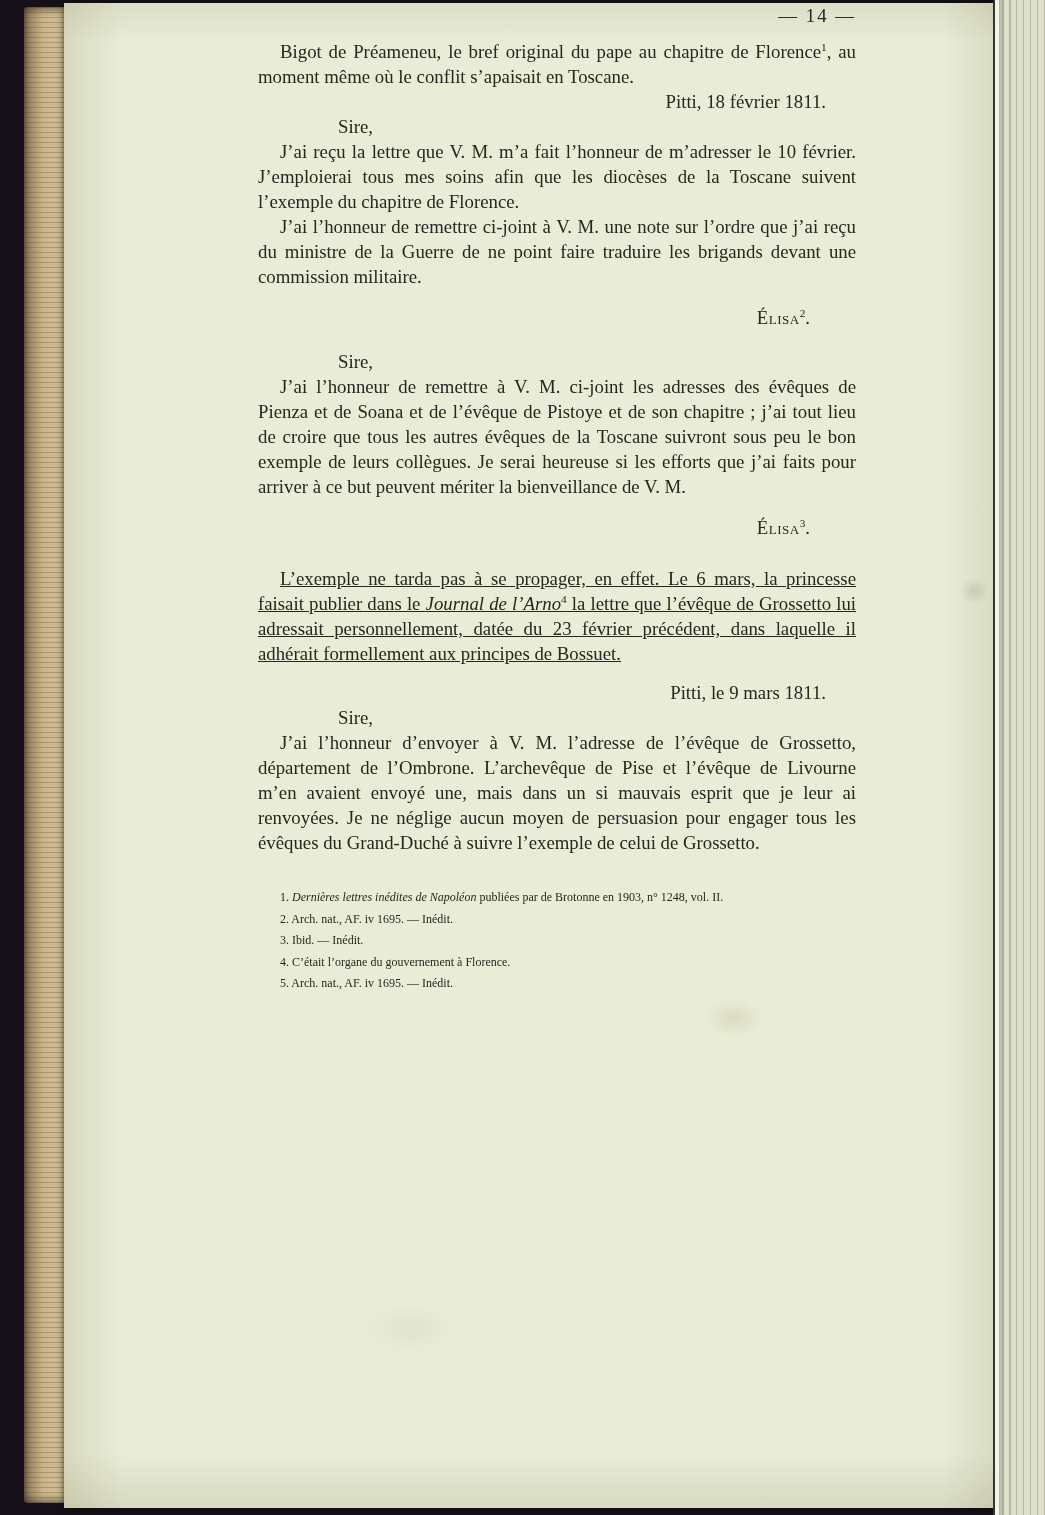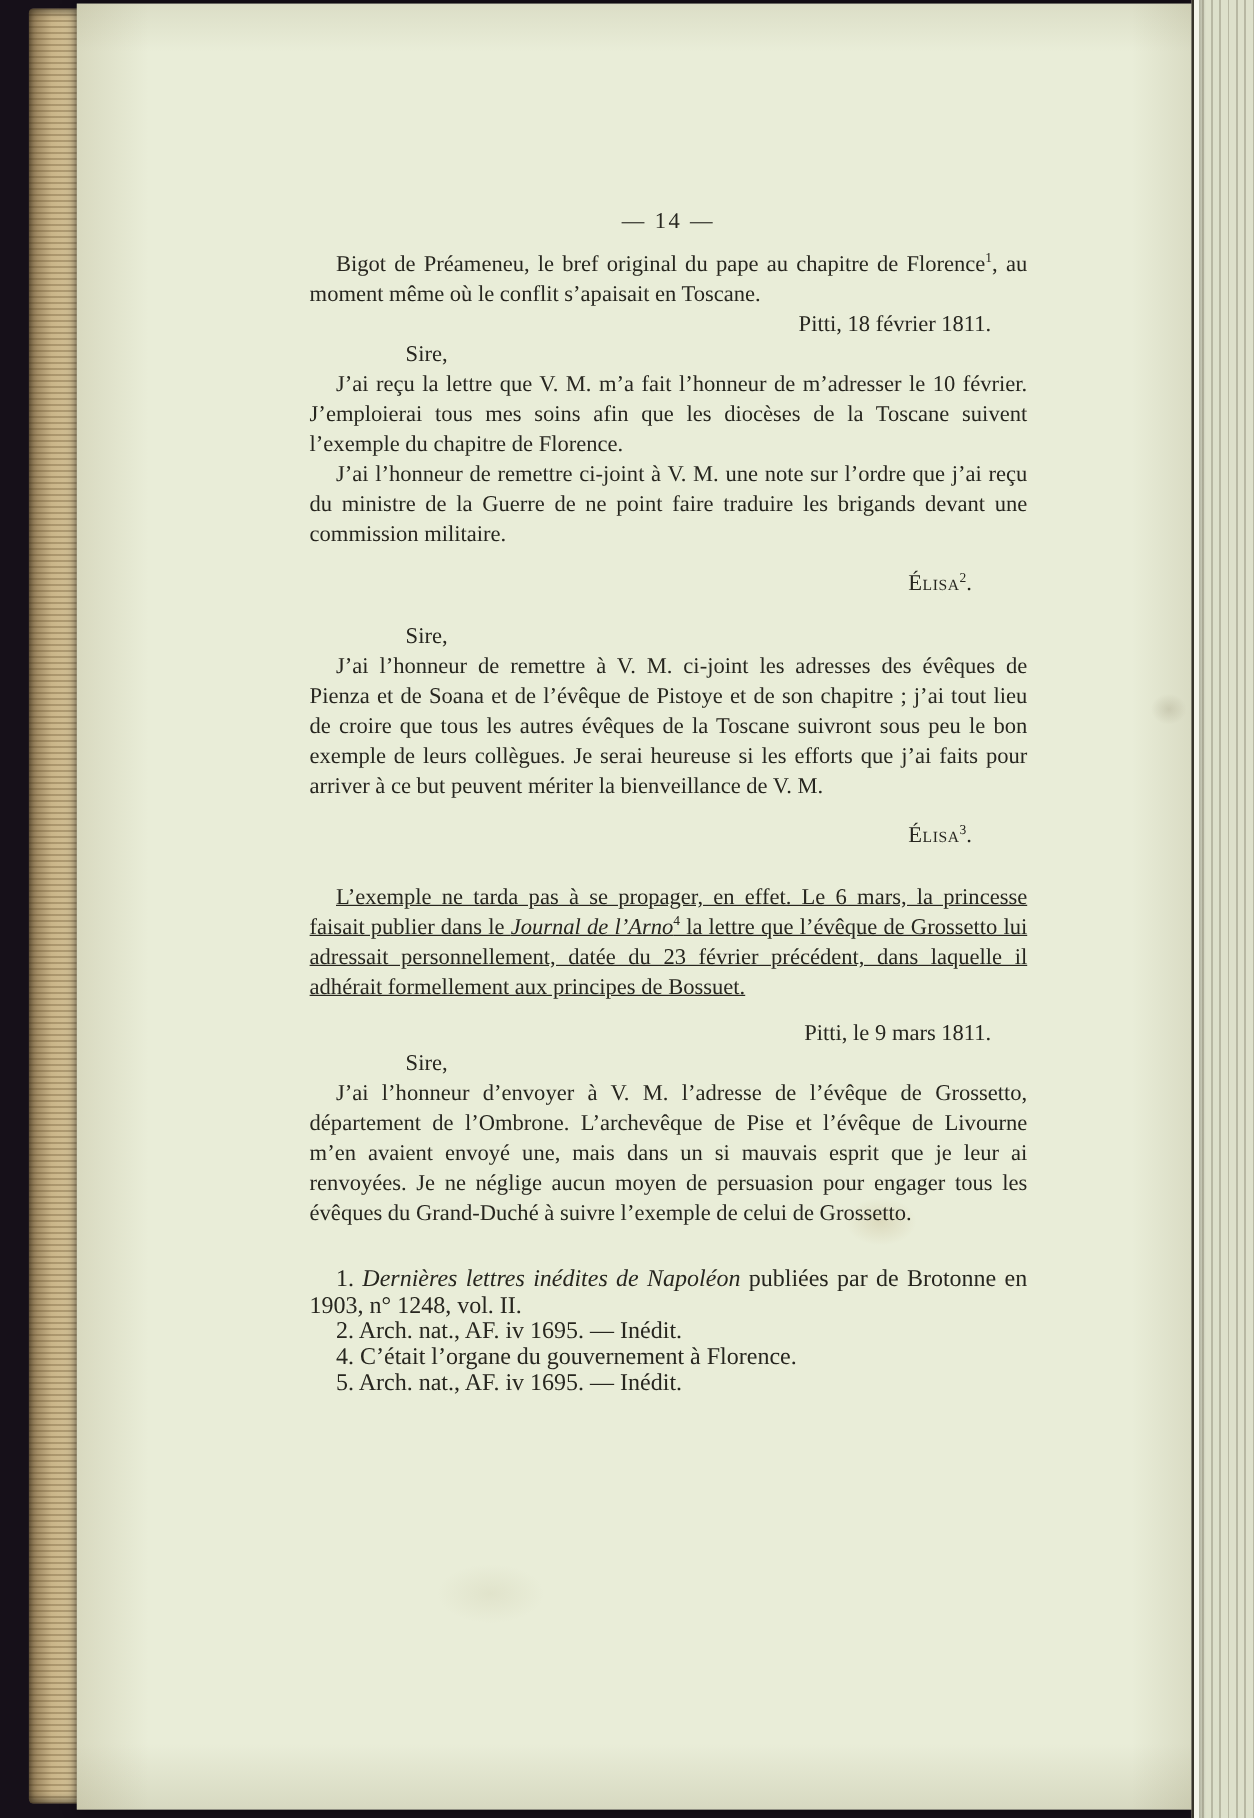--- a/index.html
+++ b/index.html
@@ -53,35 +53,35 @@
   .stain-3 { left:300px; top:1300px; width:90px; height:50px;
     background:radial-gradient(ellipse at center, rgba(150,140,90,.10), rgba(0,0,0,0) 70%); }
 
   
   .text-col {
     position:absolute; left:194px; top:0; width:598px;
     color:#27261f;
     font-size:18.8px; line-height:25px;
     text-align:justify;
   }
-  .page-number { margin-top:169px; text-align:center; letter-spacing:2px; }
+  .page-number { text-align:right; letter-spacing:2px; }
   .intro { margin-top:11px; }
   .para { text-indent:22px; }
   .dateline { text-align:right; padding-right:30px; }
   .dateline-1 { }
   .dateline-2 { margin-top:14px; }
   .salutation { margin-left:80px; text-align:left; }
   .salutation-2 { margin-top:19px; }
   .signature { text-align:right; padding-right:46px; margin-top:16px; }
   .sc { font-variant:small-caps; letter-spacing:.5px; }
   .narrative { margin-top:26px;text-decoration:underline; }
   .italic { font-style:italic; }
   sup { font-size:.6em; vertical-align:super; line-height:0; }
 
-  .footnotes { margin-top:32px; font-size:20px; line-height:21.5px; }
+  .footnotes { margin-top:32px; font-size:12px; line-height:21.5px; }
   .footnote { text-indent:22px; }
 </style>
 </head>
 <body>
 
 <div class="scene">
 
   <div class="left-edges"></div>
 
   <div class="main-page">
@@ -108,20 +108,21 @@
 
       <p class="para narrative"><span>L’exemple ne tarda pas à se propager, en effet. Le 6 mars, la princesse faisait publier dans le </span><span class="italic">Journal de l’Arno</span><sup>4</sup><span> la lettre que l’évêque de Grossetto lui adressait personnellement, datée du 23 février précédent, dans laquelle il adhérait formellement aux principes de Bossuet.</span></p>
 
       <p class="dateline dateline-2">Pitti, le 9 mars 1811.</p>
       <p class="salutation">Sire,</p>
       <p class="para">J’ai l’honneur d’envoyer à V. M. l’adresse de l’évêque de Grossetto, département de l’Ombrone. L’archevêque de Pise et l’évêque de Livourne m’en avaient envoyé une, mais dans un si mauvais esprit que je leur ai renvoyées. Je ne néglige aucun moyen de persuasion pour engager tous les évêques du Grand-Duché à suivre l’exemple de celui de Grossetto.</p>
 
       <div class="footnotes">
         <p class="footnote"><span>1. </span><span class="italic">Dernières lettres inédites de Napoléon</span><span> publiées par de Brotonne en 1903, n° 1248, vol. II.</span></p>
         <p class="footnote">2. Arch. nat., AF. iv 1695. — Inédit.</p>
+        <p class="footnote">3. Ibid. — Inédit.</p>
         <p class="footnote">4. C’était l’organe du gouvernement à Florence.</p>
         <p class="footnote">5. Arch. nat., AF. iv 1695. — Inédit.</p>
       </div>
 
     </div>
   </div>
 
   <div class="right-edges"></div>
 
 </div>

